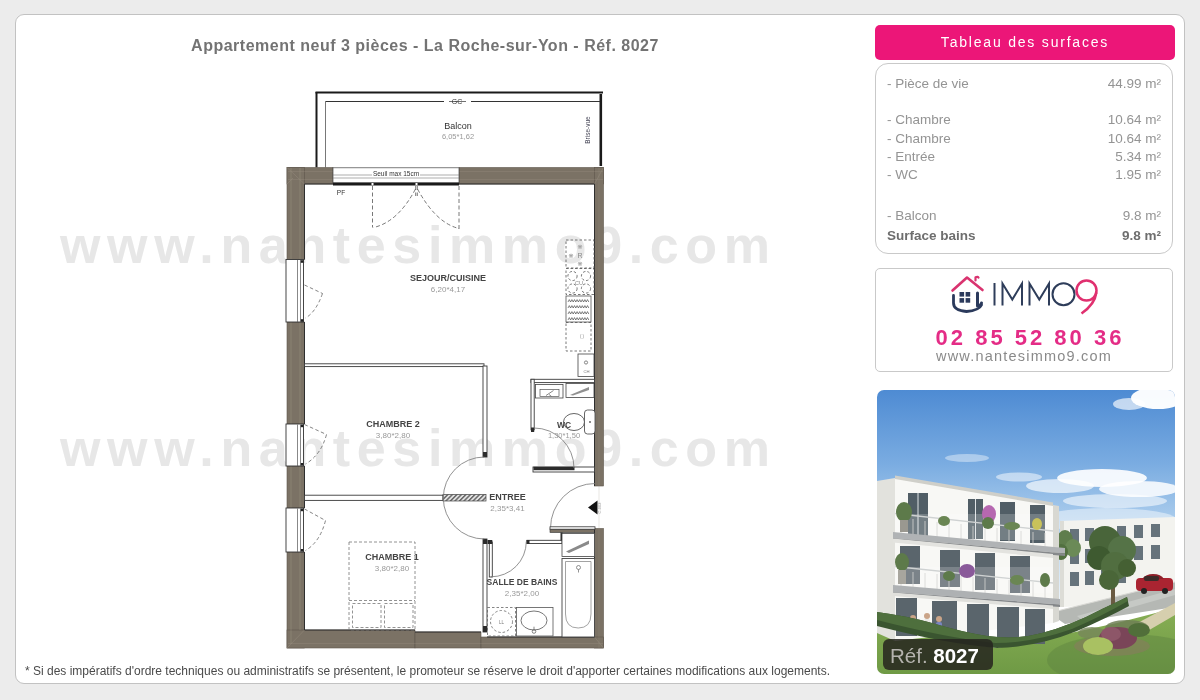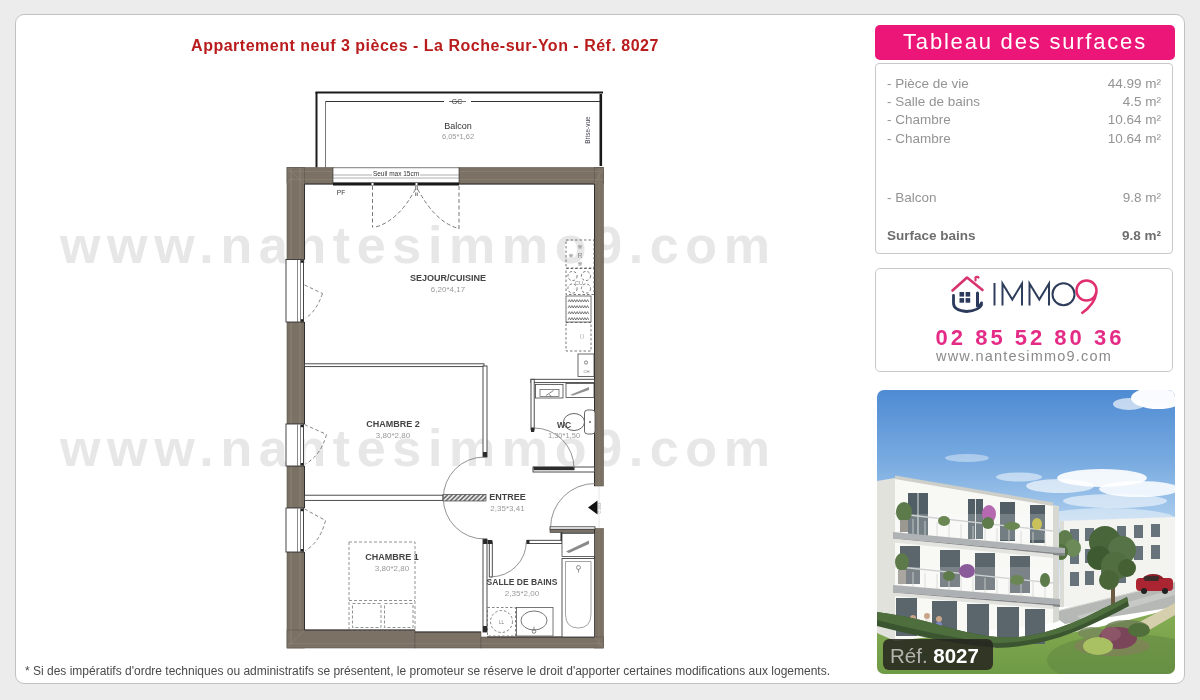--- a/index.html
+++ b/index.html
@@ -1,25 +1,25 @@
 <!DOCTYPE html>
 <html><head><meta charset="utf-8">
 <style>
 html,body{margin:0;padding:0;width:1200px;height:700px;background:#ececec;overflow:hidden;
  font-family:"Liberation Sans",sans-serif;}
 *{box-sizing:border-box}
 .abs{position:absolute}
 .card{position:absolute;left:15px;top:14px;width:1170px;height:670px;background:#fff;
  border:1px solid #c2c2c2;border-radius:9px;}
 .title{position:absolute;left:0;top:37px;width:850px;text-align:center;
- font-size:16px;font-weight:bold;color:#b91c1c;letter-spacing:.5px}
+ font-size:16px;font-weight:bold;color:#737373;letter-spacing:.5px}
 .hdr{position:absolute;left:875px;top:25px;width:300px;height:35px;background:#ec1678;
- border-radius:5px;color:#fff;font-size:22px;text-align:center;line-height:34px;letter-spacing:1.8px}
+ border-radius:5px;color:#fff;font-size:14px;text-align:center;line-height:34px;letter-spacing:1.8px}
 .tbl{position:absolute;left:875px;top:63px;width:298px;height:191px;background:#fff;
- border:1px solid #c9c9c9;border-radius:4px;font-size:13.5px;color:#949494}
+ border:1px solid #c9c9c9;border-radius:13px;font-size:13.5px;color:#949494}
 .row{position:absolute;left:11px;right:11px;height:18px;line-height:18px}
 .row b{color:#6e6e6e}
 .row .v{float:right}
 .logoBox{position:absolute;left:875px;top:268px;width:298px;height:104px;background:#fff;
  border:1px solid #c9c9c9;border-radius:5px}
 .phone{position:absolute;left:875px;top:325px;width:310px;text-align:center;
  font-size:22px;font-weight:bold;color:#e42c86;letter-spacing:3px}
 .url{position:absolute;left:875px;top:348px;width:298px;text-align:center;
  font-size:14.5px;color:#8a8a8a;letter-spacing:1.2px}
 .foot{position:absolute;left:25px;top:664px;font-size:12px;color:#4a4a4a}
@@ -224,24 +224,25 @@
  <text x="564" y="428" font-size="8.5" font-weight="bold" fill="#444">WC</text>
  <text x="564" y="438" font-size="7.5" fill="#999">1,30*1,50</text>
  <text x="522" y="584.5" font-size="8.5" font-weight="bold" fill="#444">SALLE DE BAINS</text>
  <text x="522" y="595.5" font-size="8" fill="#999">2,35*2,00</text>
 </g>
 </svg>
 
 <div class="hdr">Tableau des surfaces</div>
 <div class="tbl">
  <div class="row" style="top:11px">- Pièce de vie<span class="v">44.99 m²</span></div>
- <div class="row" style="top:29px">- Salle de bains<span class="v">4.5 m²</span></div>
  <div class="row" style="top:47px">- Chambre<span class="v">10.64 m²</span></div>
  <div class="row" style="top:65.5px">- Chambre<span class="v">10.64 m²</span></div>
- <div class="row" style="top:125px">- Balcon<span class="v">9.8 m²</span></div>
+ <div class="row" style="top:83.5px">- Entrée<span class="v">5.34 m²</span></div>
+ <div class="row" style="top:101.5px">- WC<span class="v">1.95 m²</span></div>
+ <div class="row" style="top:143px">- Balcon<span class="v">9.8 m²</span></div>
  <div class="row" style="top:163px"><b>Surface bains</b><span class="v"><b>9.8 m²</b></span></div>
 </div>
 <div class="logoBox"></div>
 <svg class="abs" style="left:948px;top:272px" width="152" height="44" viewBox="948 272 152 44">
  <g fill="none" stroke-linecap="round" stroke-linejoin="round">
   <path d="M952.5 290.5 L967 277.5 L982.5 290" stroke="#d9336f" stroke-width="2.6"></path>
   <path d="M975.5 280.5 L975.5 277.2 q2.5 -1 3 0.5" stroke="#d9336f" stroke-width="2.2"></path>
   <path d="M953.5 295.5 L953.5 303 Q953.5 310.5 966.5 311.5 Q979 310.5 981.5 305" stroke="#2b3a5c" stroke-width="2.8"></path>
   <path d="M977.5 293 L977.5 306 q3.5 -0.5 4 -3" stroke="#2b3a5c" stroke-width="3"></path>
  </g>

